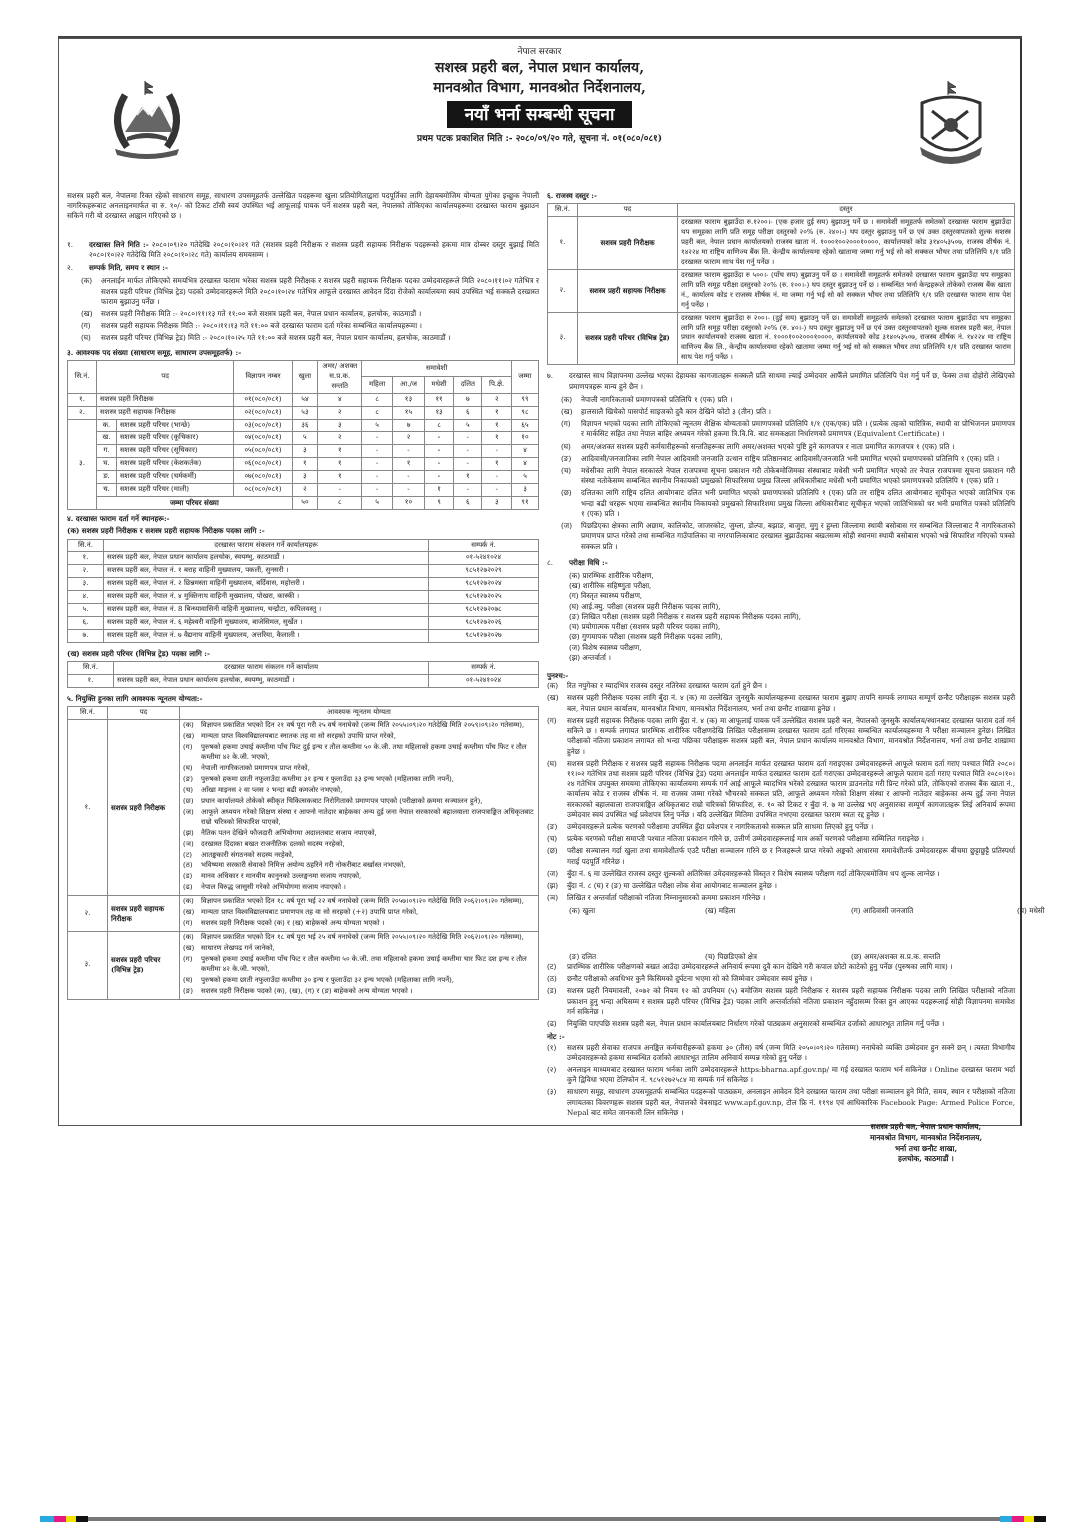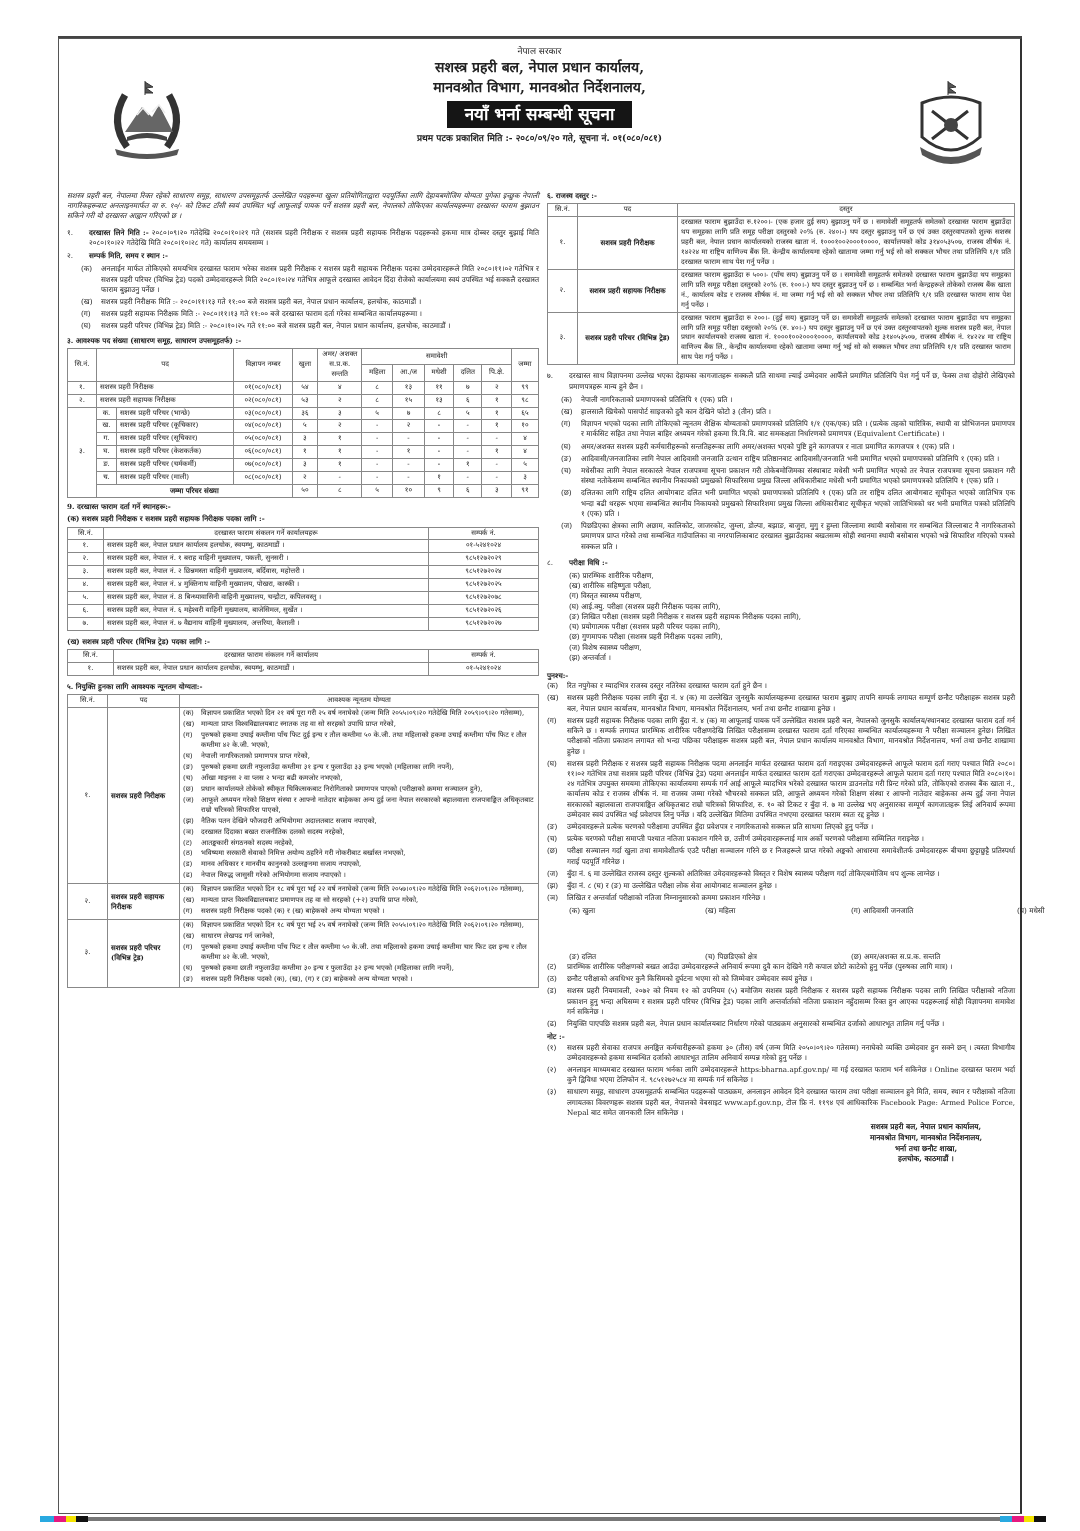--- a/index.html
+++ b/index.html
@@ -1,32 +1,32 @@
 <!DOCTYPE html>
 <html><head>
 <meta charset="utf-8">
 <style>
   * { box-sizing: border-box; margin: 0; padding: 0; }
   html, body { width: 1080px; height: 1531px; background: #ffffff; overflow: hidden; }
   body { font-family: "DejaVu Serif", "Liberation Serif", serif; color: #222; font-size: 8px; line-height: 1.35; position: relative; }
-  .page { position: absolute; left: 58px; top: 38px; width: 964px; height: 1476px; border: 1px solid #555; border-right: 2px solid #333; }
+  .page { position: absolute; left: 58px; top: 38px; width: 964px; height: 1088px; border: 1px solid #555; border-right: 2px solid #333; }
   .topline { position: absolute; left: 58px; top: 36px; width: 964px; height: 3px; background: #444; }
   .header { position: absolute; left: 0; top: 0; width: 100%; height: 150px; text-align: center; }
   .hdr-line { font-size: 9px; margin-top: 2px; }
   .hdr-line.small { font-size: 8.5px; }
   .hdr-big { font-size: 14px; font-weight: bold; line-height: 1.45; }
   .title-box { display: inline-block; background: #151515; color: #fff; font-size: 17px; font-weight: bold; padding: 2px 18px; margin-top: 3px; }
   .pubdate { font-size: 9px; font-weight: bold; margin-top: 4px; }
   .emblem { position: absolute; width: 100px; height: 90px; }
   .emblem.left { left: 38px; top: 38px; }
   .emblem.right { right: 26px; top: 38px; width: 86px; height: 100px; }
   .col { position: absolute; top: 152px; font-size: 7.2px; line-height: 1.42; }
   .col.left { left: 8px; width: 472px; }
   .col.right { left: 488px; width: 468px; }
-  p { margin-bottom: 6px; text-align: justify; font-style: italic; }
+  p { margin-bottom: 18px; text-align: justify; }
   .sec-title { font-weight: bold; margin: 4px 0 2px; }
   .num-item { display: flex; margin-bottom: 3px; }
   .num-item .n { width: 22px; flex-shrink: 0; }
   .num-item .t { flex: 1; text-align: justify; }
   .sub-item { display: flex; margin-left: 14px; margin-bottom: 2px; }
   .sub-item .n { width: 20px; flex-shrink: 0; }
   .sub-item .t { flex: 1; text-align: justify; }
   b { font-weight: bold; }
   table { border-collapse: collapse; width: 100%; margin: 2px 0 4px; font-size: 7px; }
   td, th { border: 1px solid #888; padding: 1px 3px; vertical-align: middle; font-weight: normal; }
@@ -237,21 +237,21 @@
             <td class="c">५</td>
             <td class="c">१०</td>
             <td class="c">९</td>
             <td class="c">६</td>
             <td class="c">३</td>
             <td class="c">९१</td>
           </tr>
         </tbody>
     </table>
 
-    <div class="sec-title">9. दरखास्त फाराम दर्ता गर्ने स्थानहरू:-</div>
+    <div class="sec-title">४. दरखास्त फाराम दर्ता गर्ने स्थानहरू:-</div>
     <div class="b">(क) सशस्त्र प्रहरी निरीक्षक र सशस्त्र प्रहरी सहायक निरीक्षक पदका लागि :-</div>
     <table>
       <thead>
           <tr>
         <th style="width:36px">सि.नं.</th>
         <th>दरखास्त फाराम संकलन गर्ने कार्यालयहरू</th>
         <th style="width:110px">सम्पर्क नं.</th>
       </tr>
         </thead>
       <tbody id="offices-a-body">

